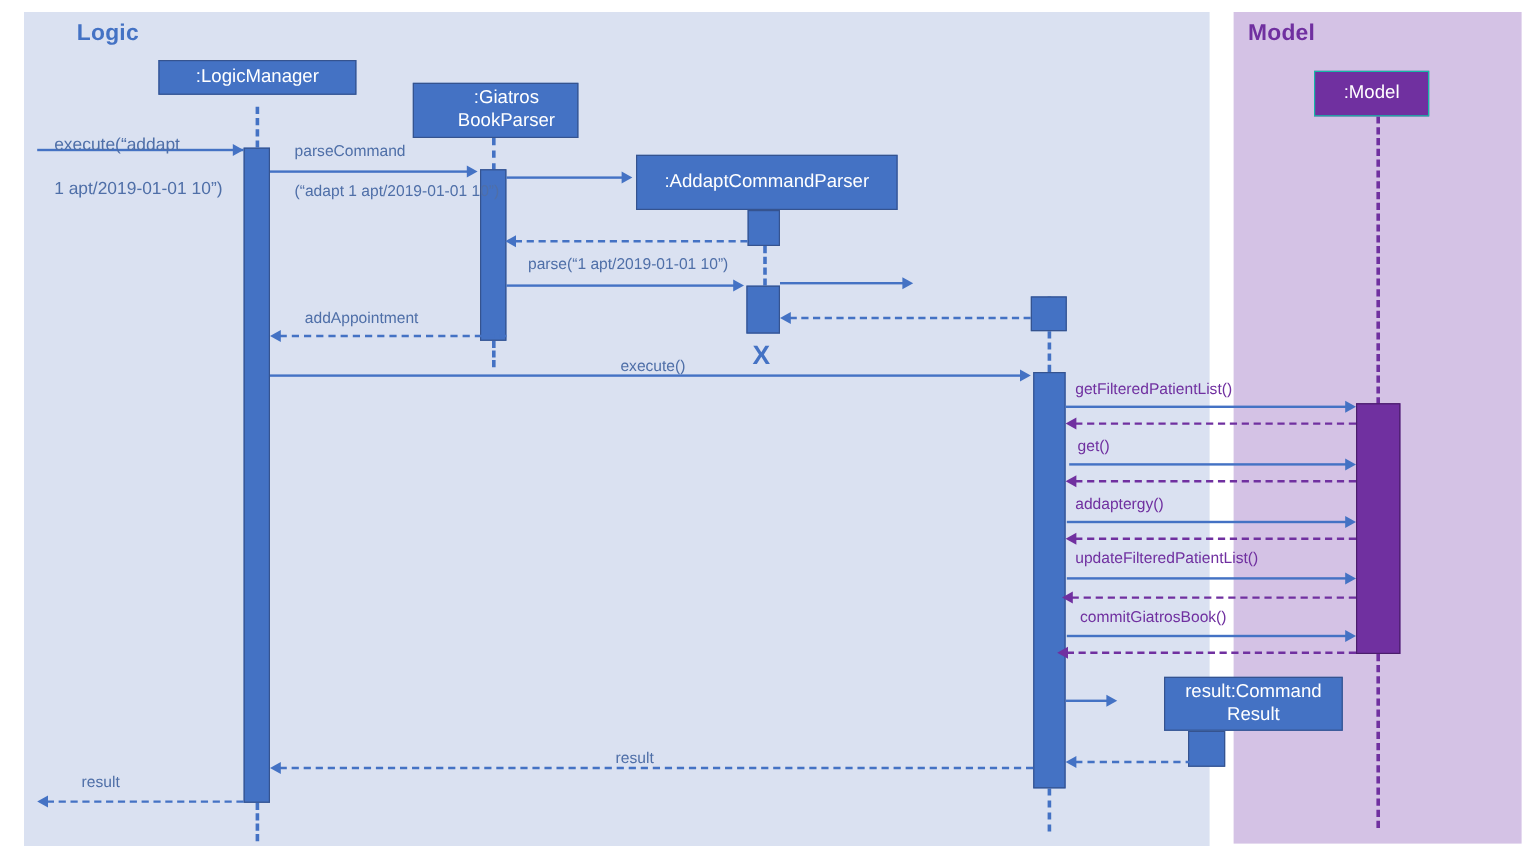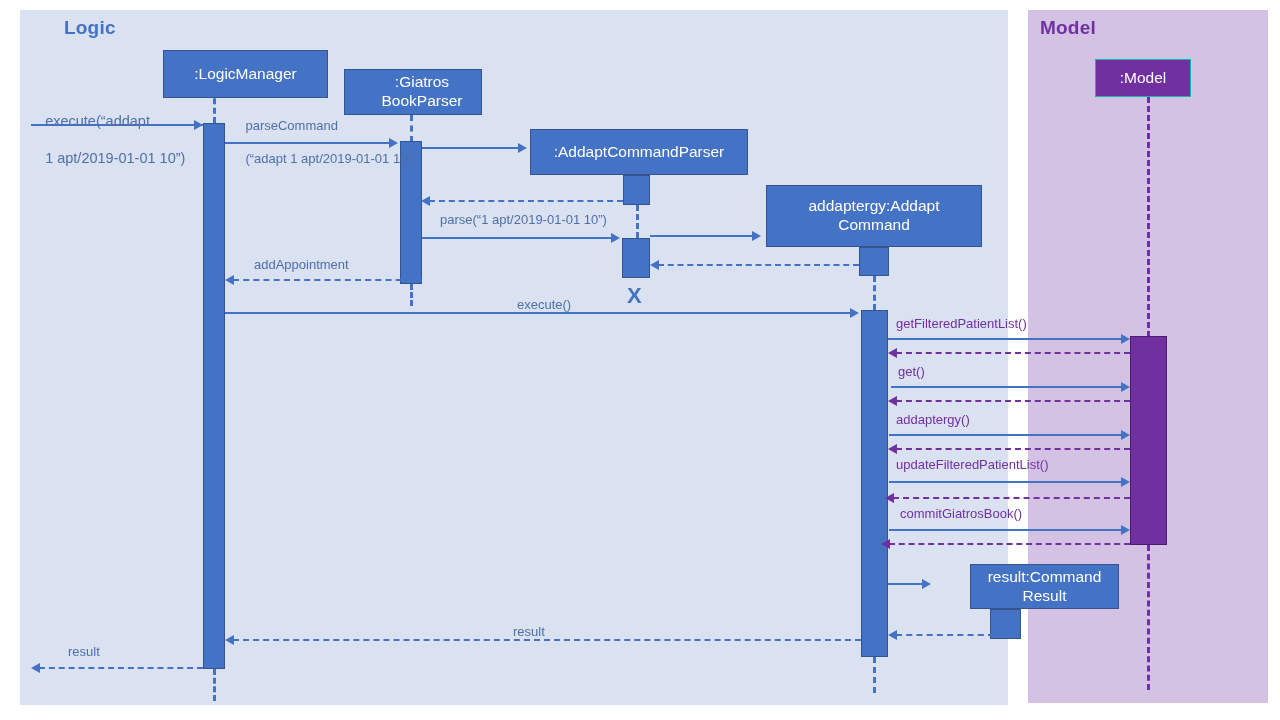--- a/index.html
+++ b/index.html
@@ -15,21 +15,21 @@
   #title-logic{left:64px;top:17px;color:#4472c4;}
   #title-model{left:1040px;top:17px;color:#7030a0;}
 
   
   .pbox{position:absolute;box-sizing:border-box;display:flex;align-items:center;
         justify-content:center;text-align:center;color:#ffffff;font-size:15.5px;
         line-height:1.22;padding:2px 6px;}
   .pbox.blue{background:#4472c4;border:1px solid #35538f;}
   .pbox.purple{background:#7030a0;border:1px solid #14b8a6;}
 
-  #box-logicmanager{left:132px;top:50px;width:165px;height:48px;margin-left:31px;}
+  #box-logicmanager{left:132px;top:50px;width:165px;height:29px;}
   #box-giatrosbookparser{left:344px;top:69px;width:138px;height:46px;padding-left:24px;}
   #box-addaptcommandparser{left:530px;top:129px;width:218px;height:46px;}
   #box-addaptcommand{left:766px;top:185px;width:216px;height:62px;}
   #box-commandresult{left:934px;top:564px;width:149px;height:45px;margin-left:36px;}
   #box-model{left:1095px;top:59px;width:96px;height:38px;}
 
   
   .lifeline{position:absolute;width:0;border-left:3px dashed #4472c4;}
   .lifeline.purple{border-left-color:#7030a0;}
 
@@ -98,26 +98,20 @@
     <span style="display:block;">
       <span>:Giatros</span><br>
       <span>BookParser</span>
     </span>
   </div>
 
   <div class="pbox blue" id="box-addaptcommandparser">
     <span>:AddaptCommandParser</span>
   </div>
 
-  <div class="pbox blue" id="box-addaptcommand">
-    <span style="display:block;">
-      <span>addaptergy:Addapt</span><br>
-      <span>Command</span>
-    </span>
-  </div>
 
   <div class="pbox blue" id="box-commandresult">
     <span style="display:block;">
       <span>result:Command</span><br>
       <span>Result</span>
     </span>
   </div>
 
   <div class="pbox purple" id="box-model">
     <span>:Model</span>

